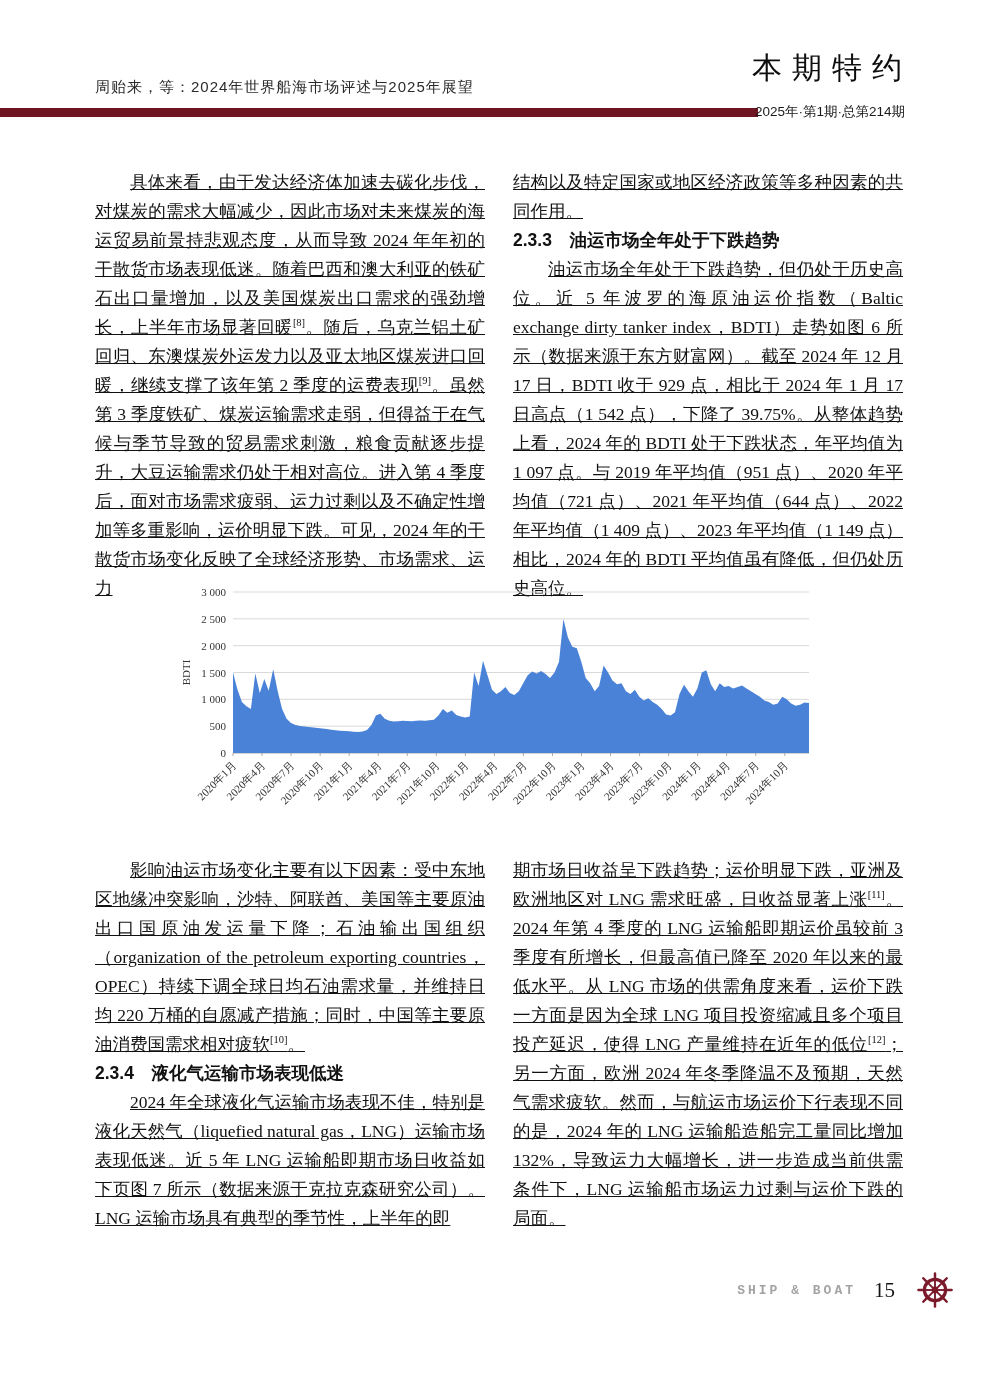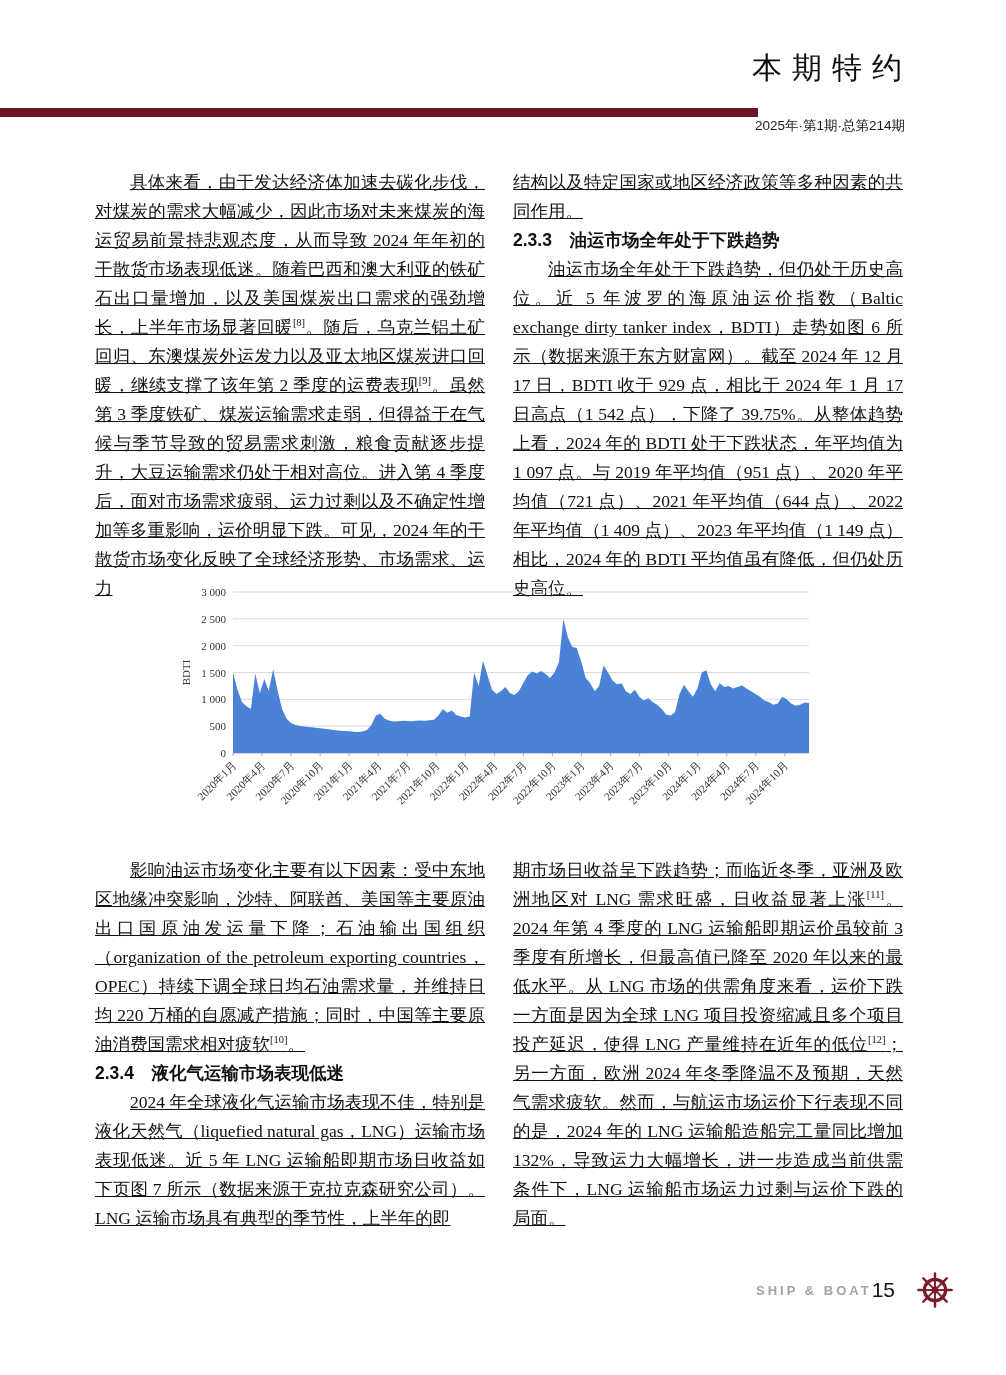--- a/index.html
+++ b/index.html
@@ -20,21 +20,21 @@
   }
   .section-label{
     position:absolute;right:94px;top:48px;
     font-family:"Liberation Sans","DejaVu Sans",sans-serif;
     font-size:30px;font-weight:normal;color:#0d0d0d;letter-spacing:10px;
   }
   .rule-bar{
     position:absolute;left:0;top:108px;width:758px;height:9px;
   }
   .issue-info{
-    position:absolute;right:101px;top:117px;
+    position:absolute;right:101px;top:103px;
     font-family:"Liberation Sans","DejaVu Sans",sans-serif;
     font-size:13.5px;color:#1a1a1a;
   }
   
   .col{
     position:absolute;width:390px;
     font-size:17.5px;line-height:29px;text-align:justify;
   }
   .col p{margin:0;text-decoration:underline;}
   .col p.indent{text-indent:2em;}
@@ -57,34 +57,35 @@
     position:absolute;left:95px;top:822px;width:807px;
     text-align:center;font-weight:bold;font-size:15.5px;
     font-family:"Liberation Sans","DejaVu Sans",sans-serif;
   }
   
   .footer{
     position:absolute;top:1272px;right:53px;height:36px;
     display:flex;align-items:center;
   }
   .journal-name{
-    font-family:Liberation Sans, sans-serif;
+    font-family:Liberation Mono, monospace;
     font-size:13px;font-weight:bold;letter-spacing:3px;color:#a3a3a3;
   }
   .page-number{
-    font-family:Liberation Sans, sans-serif;
-    font-size:21px;color:#141414;
+    font-family:Liberation Serif, serif;
+    font-size:21px;color:#141414;margin-left:18px;
   }
   .wheel{margin-left:22px;display:block;}
 </style>
 </head>
 <body>
 
 <div class="page">
 
+  <div class="running-title">周贻来，等：2024年世界船海市场评述与2025年展望</div>
   <div class="section-label">本期特约</div>
   <div class="rule-bar" style="background: rgb(110, 20, 34);"></div>
   <div class="issue-info">2025年·第1期·总第214期</div>
 
   <div class="col" id="col-left-top">
       <p class="indent"><span>具体来看，由于发达经济体加速去碳化步伐，对煤炭的需求大幅减少，因此市场对未来煤炭的海运贸易前景持悲观态度，从而导致 2024 年年初的干散货市场表现低迷。随着巴西和澳大利亚的铁矿石出口量增加，以及美国煤炭出口需求的强劲增长，上半年市场显著回暖</span><sup>[8]</sup><span>。随后，乌克兰铝土矿回归、东澳煤炭外运发力以及亚太地区煤炭进口回暖，继续支撑了该年第 2 季度的运费表现</span><sup>[9]</sup><span>。虽然第 3 季度铁矿、煤炭运输需求走弱，但得益于在气候与季节导致的贸易需求刺激，粮食贡献逐步提升，大豆运输需求仍处于相对高位。进入第 4 季度后，面对市场需求疲弱、运力过剩以及不确定性增加等多重影响，运价明显下跌。可见，2024 年的干散货市场变化反映了全球经济形势、市场需求、运力</span></p>
     </div>
   <div class="col" id="col-right-top">
       <p><span>结构以及特定国家或地区经济政策等多种因素的共同作用。</span></p>
       <h3><span>2.3.3　油运市场全年处于下跌趋势</span></h3>
@@ -149,21 +150,21 @@
         <polygon points="83,170 83.0,89.5 87.5,106.7 91.9,119.0 96.4,123.3 100.9,126.0 105.3,90.6 109.8,109.9 114.3,95.9 118.7,107.7 123.2,86.3 127.7,108.3 132.1,126.0 136.6,135.7 141.0,139.9 145.5,142.1 150.0,142.9 154.4,143.4 158.9,144.0 163.4,144.5 167.8,145.0 172.3,145.6 176.8,146.1 181.2,146.7 185.7,147.2 190.2,147.7 194.6,148.0 199.1,148.3 203.6,148.8 208.0,149.1 212.5,148.5 217.0,146.9 221.4,142.1 225.9,132.4 230.3,130.8 234.8,135.7 239.3,137.8 243.7,138.6 248.2,138.3 252.7,137.8 257.1,138.1 261.6,138.3 266.1,137.8 270.5,137.5 275.0,137.8 279.5,137.3 283.9,136.7 288.4,132.4 292.9,126.0 297.3,129.8 301.8,127.6 306.3,131.9 310.7,133.5 315.2,134.6 319.7,133.5 324.1,89.5 328.6,102.9 333.0,77.7 337.5,92.2 342.0,106.7 346.4,111.0 350.9,108.3 355.4,104.0 359.8,109.9 364.3,112.0 368.8,108.3 373.2,100.2 377.7,92.2 382.2,88.4 386.6,90.6 391.1,87.9 395.6,91.1 400.0,94.9 404.5,89.5 409.0,78.8 413.4,36.0 417.9,54.6 422.3,63.7 426.8,65.3 431.3,78.8 435.7,94.9 440.2,100.2 444.7,108.3 449.1,102.9 453.6,82.5 458.1,89.5 462.5,97.5 467.0,101.3 471.5,100.2 475.9,108.3 480.4,111.0 484.9,106.7 489.3,113.7 493.8,117.4 498.3,115.3 502.7,119.0 507.2,121.7 511.7,126.0 516.1,131.4 520.6,132.4 525.0,129.2 529.5,111.0 534.0,101.8 538.4,108.3 542.9,113.7 547.4,105.6 551.8,89.5 556.3,87.2 560.8,101.3 565.2,108.3 569.7,100.2 574.2,104.0 578.6,102.9 583.1,105.6 587.6,104.0 592.0,102.4 596.5,105.6 601.0,108.3 605.4,111.0 609.9,113.7 614.3,117.4 618.8,119.0 623.3,121.7 627.7,120.6 632.2,113.7 636.7,116.3 641.1,120.6 645.6,122.8 650.1,121.7 654.5,119.6 659.0,120.1 659,170" fill="#4a82d8" stroke="none"></polygon>
         <text transform="translate(40,89.5) rotate(-90)" text-anchor="middle">BDTI</text>
       </svg></div>
 
   <div class="col" id="col-left-bot">
       <p class="indent"><span>影响油运市场变化主要有以下因素：受中东地区地缘冲突影响，沙特、阿联酋、美国等主要原油出口国原油发运量下降；石油输出国组织（organization of the petroleum exporting countries，OPEC）持续下调全球日均石油需求量，并维持日均 220 万桶的自愿减产措施；同时，中国等主要原油消费国需求相对疲软</span><sup>[10]</sup><span>。</span></p>
       <h3><span>2.3.4　液化气运输市场表现低迷</span></h3>
       <p class="indent"><span>2024 年全球液化气运输市场表现不佳，特别是液化天然气（liquefied natural gas，LNG）运输市场表现低迷。近 5 年 LNG 运输船即期市场日收益如下页图 7 所示（数据来源于克拉克森研究公司）。LNG 运输市场具有典型的季节性，上半年的即</span></p>
     </div>
   <div class="col" id="col-right-bot">
-      <p><span>期市场日收益呈下跌趋势；而临近冬季，亚洲及欧洲地区对 LNG 需求旺盛，日收益显著上涨</span><sup>[11]</sup><span>。2024 年第 4 季度的 LNG 运输船即期运价虽较前 3 季度有所增长，但最高值已降至 2020 年以来的最低水平。从 LNG 市场的供需角度来看，运价下跌一方面是因为全球 LNG 项目投资缩减且多个项目投产延迟，使得 LNG 产量维持在近年的低位</span><sup>[12]</sup><span>；另一方面，欧洲 2024 年冬季降温不及预期，天然气需求疲软。然而，与航运市场运价下行表现不同的是，2024 年的 LNG 运输船造船完工量同比增加 132%，导致运力大幅增长，进一步造成当前供需条件下，LNG 运输船市场运力过剩与运价下跌的局面。</span></p>
+      <p><span>期市场日收益呈下跌趋势；运价明显下跌，亚洲及欧洲地区对 LNG 需求旺盛，日收益显著上涨</span><sup>[11]</sup><span>。2024 年第 4 季度的 LNG 运输船即期运价虽较前 3 季度有所增长，但最高值已降至 2020 年以来的最低水平。从 LNG 市场的供需角度来看，运价下跌一方面是因为全球 LNG 项目投资缩减且多个项目投产延迟，使得 LNG 产量维持在近年的低位</span><sup>[12]</sup><span>；另一方面，欧洲 2024 年冬季降温不及预期，天然气需求疲软。然而，与航运市场运价下行表现不同的是，2024 年的 LNG 运输船造船完工量同比增加 132%，导致运力大幅增长，进一步造成当前供需条件下，LNG 运输船市场运力过剩与运价下跌的局面。</span></p>
     </div>
 
   <div class="footer">
     <span class="journal-name">SHIP &amp; BOAT</span>
     <span class="page-number">15</span>
     <svg class="wheel" width="36" height="36" viewBox="-19 -19 38 38" style="color: rgb(122, 26, 43);">
       <g stroke="currentColor" fill="none">
         <circle r="11.2" stroke-width="3.4"></circle>
         <circle r="3.6" fill="currentColor" stroke="none"></circle>
         <g stroke-width="2">

